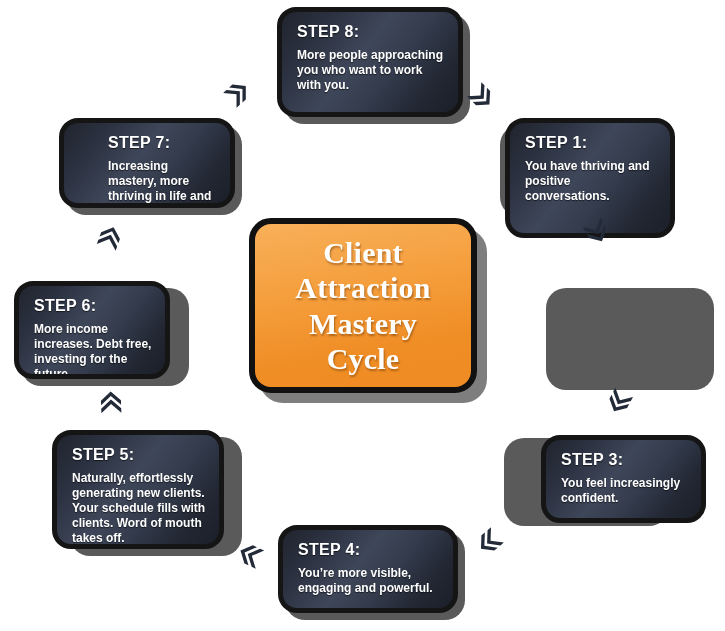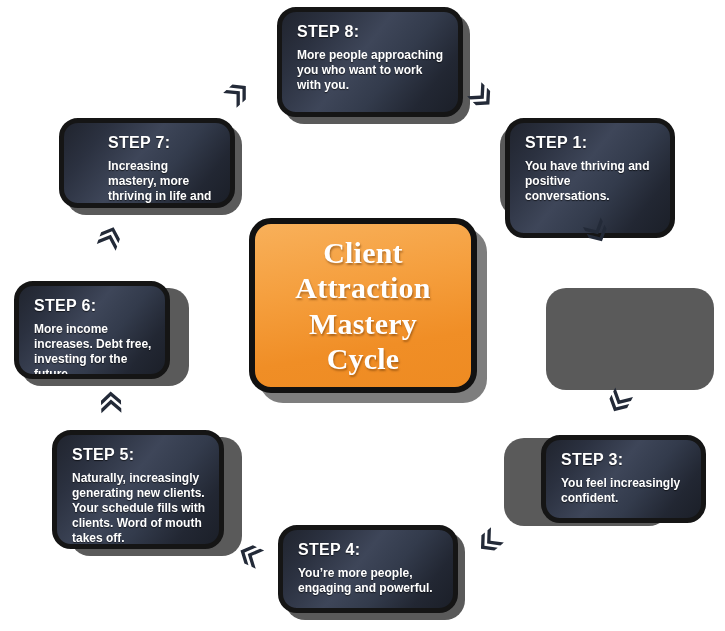--- a/index.html
+++ b/index.html
@@ -115,27 +115,27 @@
 
   <div class="step-shadow" style="left:504px; top:438px; width:165px; height:88px;"></div>
   <div class="step" style="left:497px; top:435px; width:165px; height:88px;margin-left:44px;">
     <p class="step-label">STEP 3:</p>
     <p class="step-text">You feel increasingly confident.</p>
   </div>
 
   <div class="step-shadow" style="left:285px; top:532px; width:180px; height:88px;"></div>
   <div class="step" style="left:278px; top:525px; width:180px; height:88px;">
     <p class="step-label">STEP 4:</p>
-    <p class="step-text">You’re more people, engaging and powerful.</p>
+    <p class="step-text">You’re more visible, engaging and powerful.</p>
   </div>
 
   <div class="step-shadow" style="left:70px; top:437px; width:172px; height:119px;"></div>
   <div class="step" style="left:52px; top:430px; width:172px; height:119px;">
     <p class="step-label">STEP 5:</p>
-    <p class="step-text">Naturally, increasingly generating new clients. Your schedule fills with clients. Word of mouth takes off.</p>
+    <p class="step-text">Naturally, effortlessly generating new clients. Your schedule fills with clients. Word of mouth takes off.</p>
   </div>
 
   <div class="step-shadow" style="left:21px; top:288px; width:168px; height:98px;"></div>
   <div class="step" style="left:14px; top:281px; width:156px; height:98px;">
     <p class="step-label">STEP 6:</p>
     <p class="step-text">More income increases. Debt free, investing for the future.</p>
   </div>
 
   <div class="step-shadow" style="left:66px; top:125px; width:176px; height:90px;"></div>
   <div class="step" style="left:59px; top:118px; width:176px; height:90px;padding-left:44px;">

